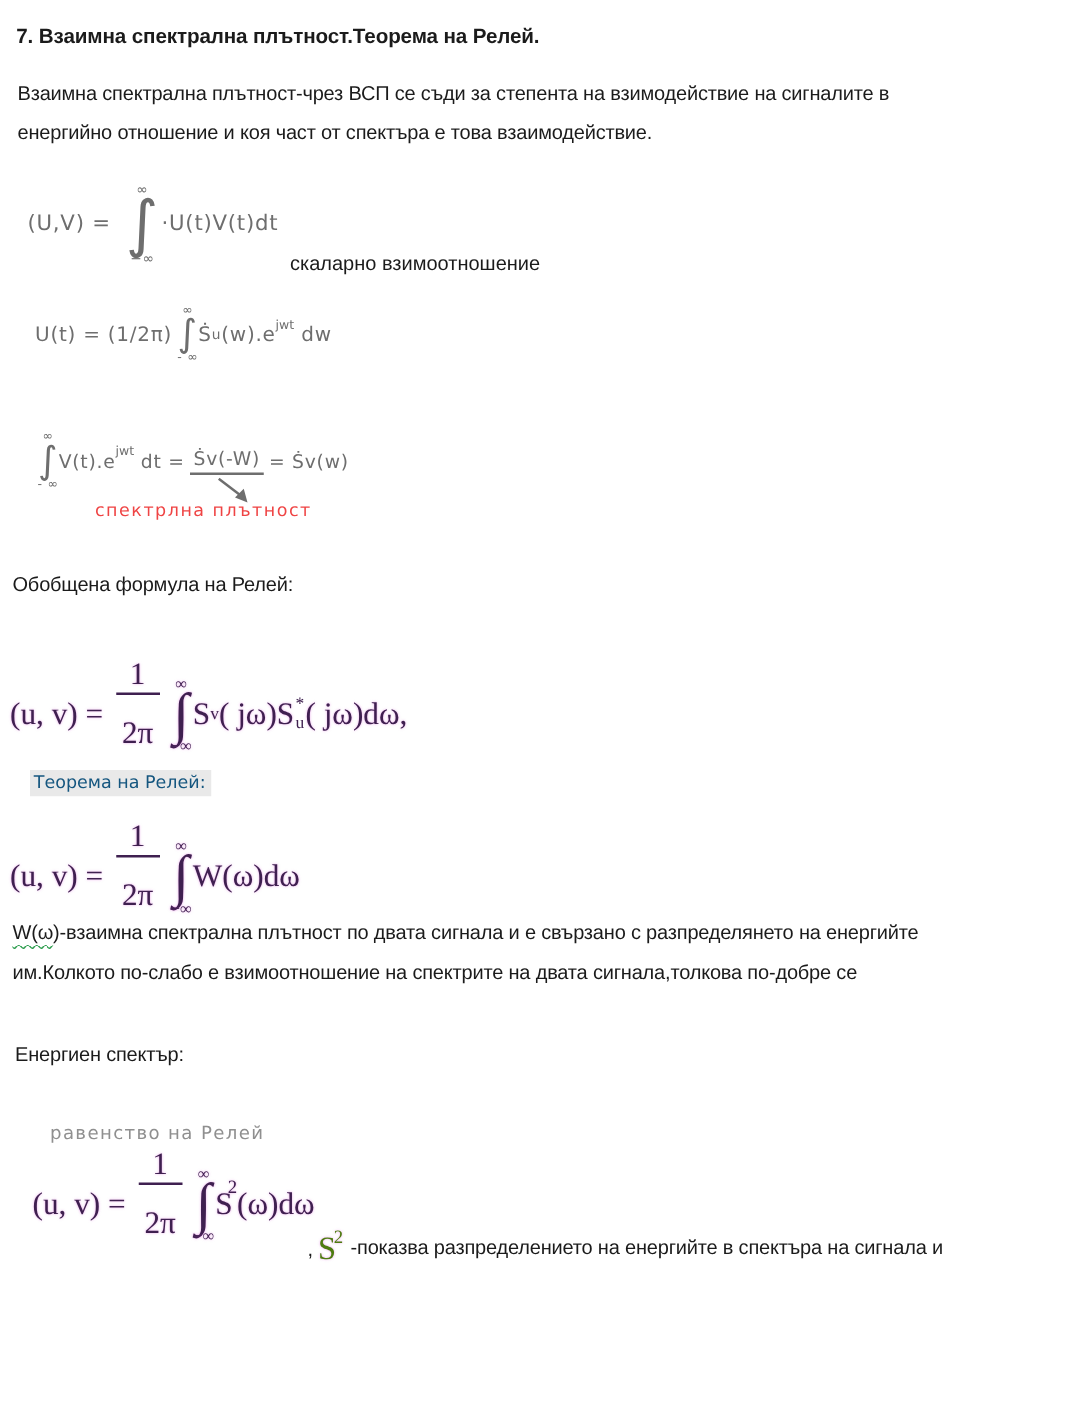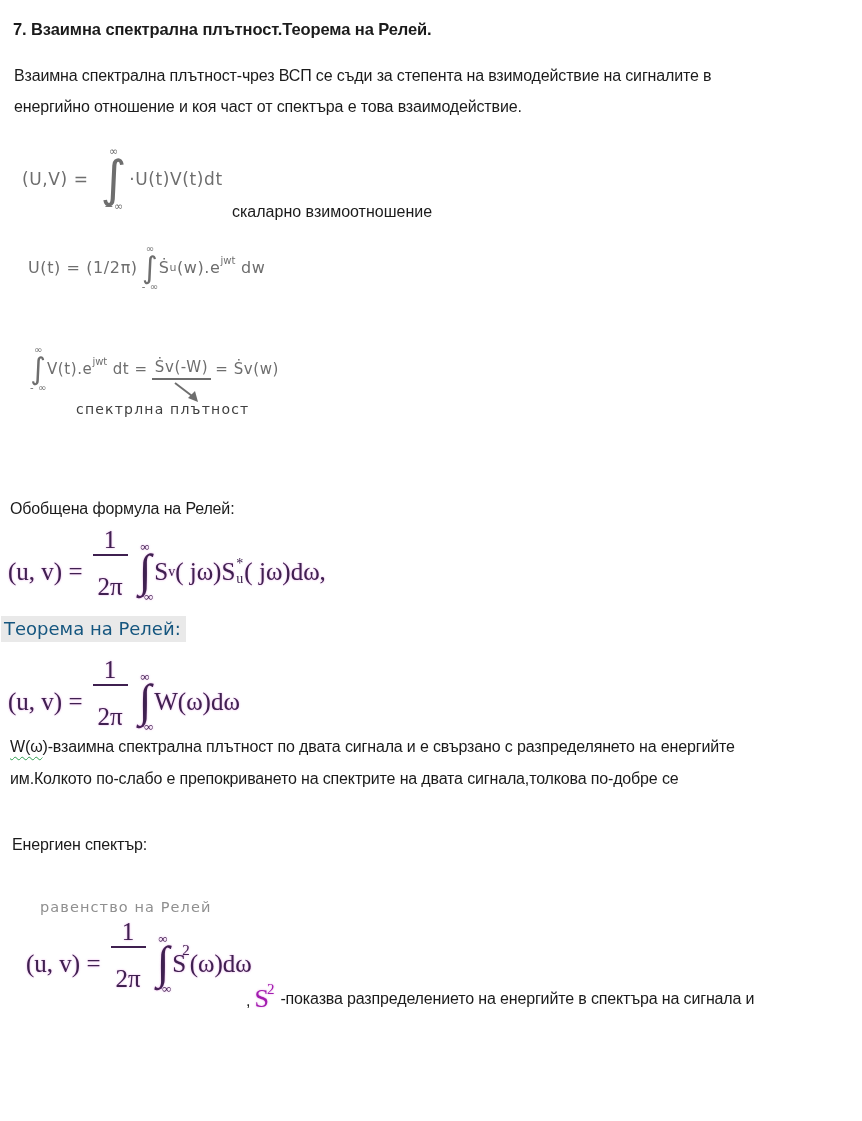--- a/index.html
+++ b/index.html
@@ -30,21 +30,21 @@
   .gf sub { font-size:11px; }
   .gf .exp { font-size:10px; position:relative; top:-7px; letter-spacing:0; }
   .f-scalar { left:22px; top:146px; font-size:17px; }
   .f-scalar .lhs { margin-right:12px; }
   .f-scalar .body { margin-left:2px; }
   .f-inverse { left:28px; top:243px; font-size:16px; }
   .f-inverse .lhs { margin-right:4px; }
   .f-spectral-wrap { left:30px; top:344px; width:300px; height:80px; }
   .f-spectral { position:relative; left:0; top:0; font-size:15px; }
   .f-spectral .underlined { border-bottom:2px solid #6e6e6e; padding:0 3px 2px 3px; margin:0 4px; }
-  .spec-label { position:absolute; left:46px; top:57px; font-family:"DejaVu Sans", sans-serif; font-size:14px; color:#404040; letter-spacing:1.2px; white-space:nowrap; }
+  .spec-label { position:absolute; left:46px; top:57px; font-family:"DejaVu Sans", sans-serif; font-size:14px; color:#ef4444; letter-spacing:1.2px; white-space:nowrap; }
   .spec-arrow { position:absolute; left:142px; top:38px; }
   .caption-black { left:232px; top:203px; font-size:16px; }
   .caption-gray { left:40px; top:899px; font-family:"DejaVu Sans", sans-serif; font-size:14.5px; color:#8f8f8f; letter-spacing:1.1px; white-space:nowrap; }
 
   
   .sf { display:flex; align-items:center; font-family:"Liberation Serif", serif; color:#3f2050;
         font-size:25px; text-shadow:0 0 2px rgba(211,80,211,0.55); white-space:nowrap; }
   .sf .frac { display:flex; flex-direction:column; align-items:center; margin:0 9px 0 10px; }
   .sf .frac .num { line-height:1.1; padding:0 2px; }
   .sf .frac .den { border-top:2px solid currentColor; line-height:1.2; padding:16px 5px; }
@@ -52,27 +52,27 @@
   .sf .lim { font-size:13px; line-height:1; }
   .sf .iglyph { font-size:46px; line-height:0.8; }
   .sf sub { font-size:14px; }
   .sf .supsub { display:inline-flex; flex-direction:column; align-items:flex-start; font-size:14px; line-height:1.05; text-shadow:none; margin:0 1px; }
   .sf .sup2 { font-size:15px; position:relative; top:-13px; left:-4px; margin-right:-4px; }
   .f-general { left:8px; top:526px; }
   .f-theorem { left:8px; top:656px; }
   .f-energy { left:26px; top:918px; }
 
   
-  .hl-heading { left:1px; top:616px; font-family:"DejaVu Sans", sans-serif; font-size:18px; color:#15567f;
+  .hl-heading { left:24px; top:616px; font-family:"DejaVu Sans", sans-serif; font-size:14px; color:#15567f;
                 background:#e9e9e9; padding:2px 5px 3px 3px; white-space:nowrap; }
 
   
   .concl-row { left:246px; top:986px; display:flex; align-items:flex-end; }
   .concl-row .comma { font-size:16px; margin-right:4px; padding-bottom:2px; }
-  .concl-row .s2 { font-family:"Liberation Serif", serif; color:#a21caf; font-size:26px;
+  .concl-row .s2 { font-family:"Liberation Serif", serif; color:#4d7c0f; font-size:26px;
                    text-shadow:0 0 2px rgba(211,80,211,0.55); line-height:1; padding-bottom:0px; }
   .concl-row .s2 .sup2 { font-size:15px; position:relative; top:-13px; left:-2px; }
   .concl-row .t { font-size:16px; letter-spacing:-0.15px; padding-bottom:4px; margin-left:4px; white-space:nowrap; }
   .concl-rest { left:12px; top:1030px; }
   .concl-rest .pline { height:32px; line-height:32px; }
 </style>
 </head>
 <body>
 
 <div class="abs doc-title nowrap">7. Взаимна спектрална плътност.Теорема на Релей.</div>
@@ -115,21 +115,21 @@
     <span class="underlined">Ṡv(-W)</span>
     <span>= Ṡv(w)</span>
   </div>
   <svg class="spec-arrow" width="34" height="26" viewBox="0 0 34 26">
     <line x1="3" y1="1" x2="24" y2="17" stroke="#6e6e6e" stroke-width="2"></line>
     <polygon points="26,20 16,16 23,9" fill="#6e6e6e"></polygon>
   </svg>
   <div class="spec-label">спектрлна плътност</div>
 </div>
 
-<div class="abs plain-heading" style="left:10px; top:500px;">Обобщена формула на Релей:</div>
+<div class="abs plain-heading" style="left:10px; top:460px;">Обобщена формула на Релей:</div>
 
 <div class="abs sf f-general">
   <span>(u, v) =</span>
   <span class="frac">
     <span class="num">1</span>
     <span class="den">2π</span>
   </span>
   <span class="intcol">
     <span class="lim">∞</span>
     <span class="iglyph">∫</span>
@@ -157,21 +157,21 @@
   <span class="intcol">
     <span class="lim">∞</span>
     <span class="iglyph">∫</span>
     <span class="lim">−∞</span>
   </span>
   <span>W(ω)dω</span>
 </div>
 
 <div class="abs para wpara">
   <div class="pline"><span class="squiggle">W(ω</span><span>)-взаимна спектрална плътност по двата сигнала и е свързано с разпределянето на енергийте</span></div>
-  <div class="pline">им.Колкото по-слабо е препокриването  на спектрите  на двата сигнала,толкова по-добре се</div>
+  <div class="pline">им.Колкото по-слабо е взимоотношение  на спектрите  на двата сигнала,толкова по-добре се</div>
 </div>
 
 <div class="abs plain-heading" style="left:12px; top:836px;">Енергиен спектър:</div>
 
 <div class="abs caption-gray">равенство на Релей</div>
 
 <div class="abs sf f-energy">
   <span>(u, v) =</span>
   <span class="frac">
     <span class="num">1</span>

